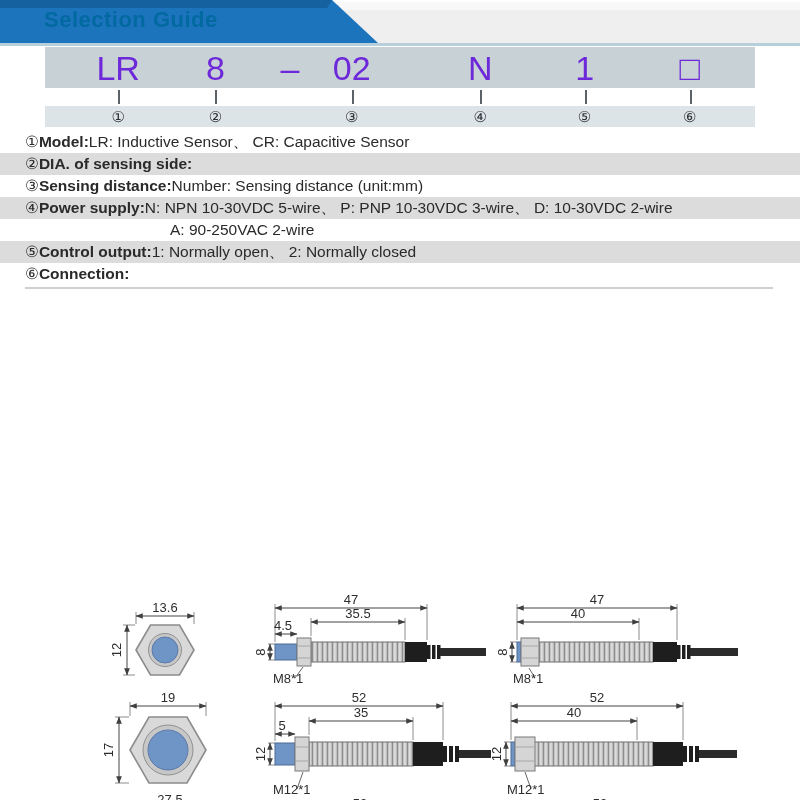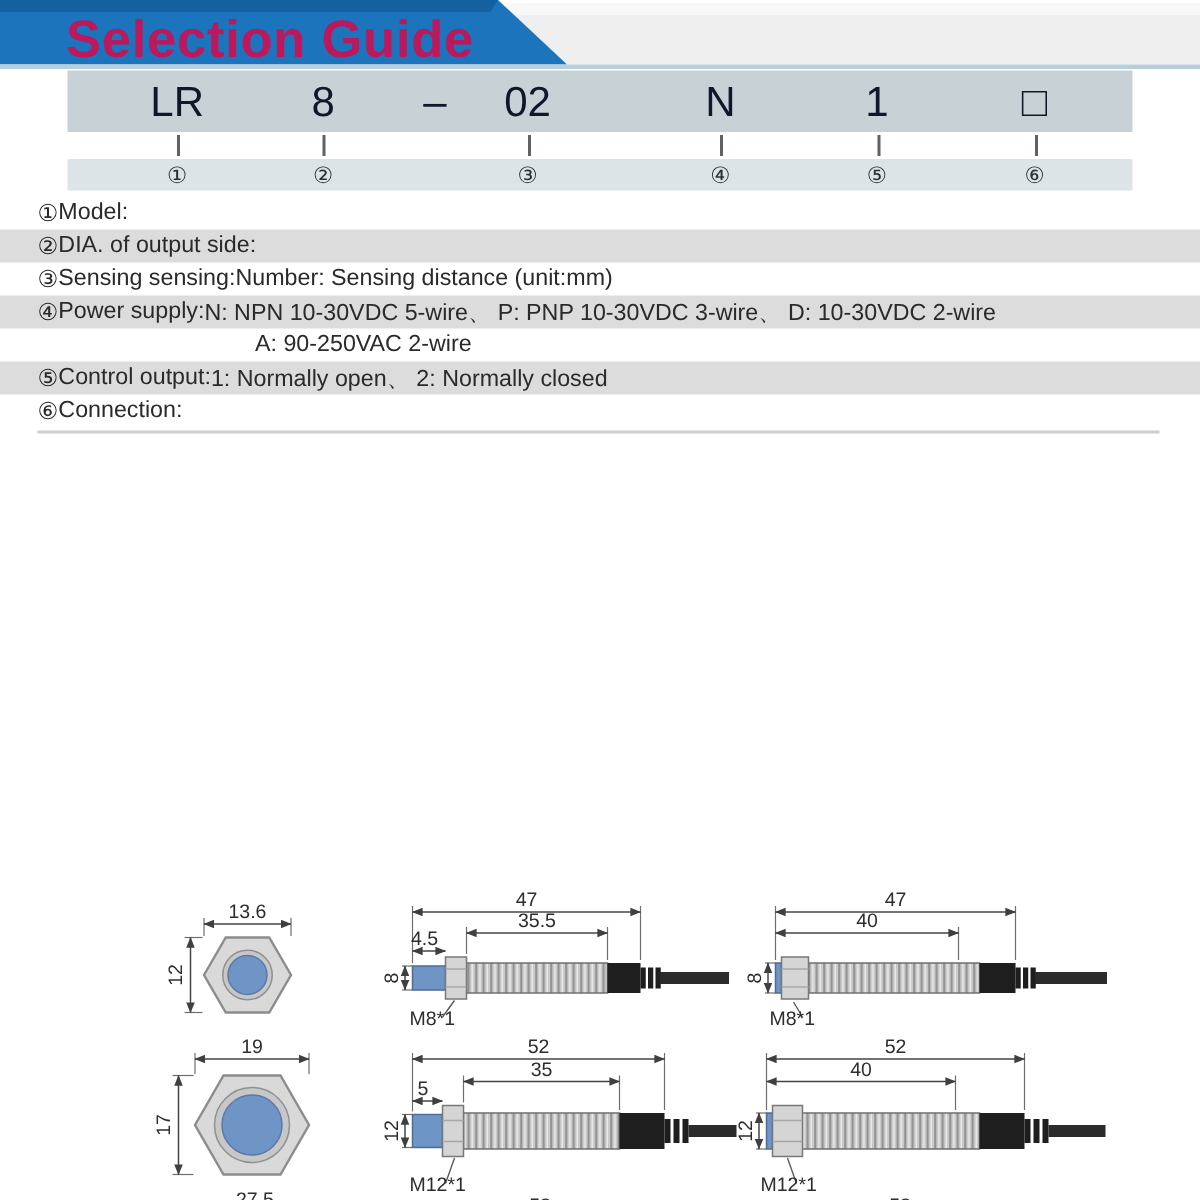--- a/index.html
+++ b/index.html
@@ -1,40 +1,40 @@
 <!DOCTYPE html>
 <html><head>
 <meta charset="utf-8">
 <style>
   html,body{margin:0;padding:0;background:#fff;}
   #page{position:relative;width:800px;height:800px;background:#fff;overflow:hidden;
         font-family:"Liberation Sans",sans-serif;color:#222;}
 
   
   #banner{position:absolute;top:0;left:0;width:800px;height:46px;}
-  #banner-title{position:absolute;top:7px;left:44px;font-size:35px;font-weight:bold;
-                color:#be185d;letter-spacing:0.5px;}
+  #banner-title{position:absolute;top:7px;left:44px;font-size:22px;font-weight:bold;
+                color:#0369a1;letter-spacing:0.5px;}
 
   
   #codebar{position:absolute;top:47px;left:45px;width:710px;height:41px;background:#c8d1d6;}
   #codebar span{position:absolute;top:50%;transform:translate(-50%,-50%);
-                font-size:28px;color:#0f172a;font-weight:400;}
+                font-size:34px;color:#6d28d9;font-weight:400;}
   #tickrow{position:absolute;top:89px;left:45px;width:710px;height:16px;}
   #tickrow i{position:absolute;top:1px;width:2px;height:14px;background:#5c6368;}
   #circlebar{position:absolute;top:106px;left:45px;width:710px;height:21px;background:#dde4e7;}
   #circlebar span{position:absolute;top:50%;transform:translate(-50%,-50%);
                   font-size:15px;color:#2c3136;}
 
   
   #legend{position:absolute;top:131px;left:0;width:800px;}
   .lrow{display:flex;align-items:center;height:22px;padding-left:25px;font-size:15.5px;
         white-space:nowrap;color:#2a2a2a;}
   .lrow.shaded{background:#dcdcdc;}
   .lrow.indent{padding-left:170px;align-items:center;}
-  .lrow .lb{font-weight:normal;}
+  .lrow .lb{font-weight:bold;}
   #divider{position:absolute;top:287px;left:25px;width:748px;height:2px;background:#cfcfcf;}
 
   
   #drawings{position:absolute;top:292px;left:13px;width:800px;height:508px;}
   #drawings svg{position:absolute;overflow:visible;}
   svg text{font-family:"Liberation Sans",sans-serif;font-size:13px;fill:#2d2d2d;}
   .dl{stroke:#454545;stroke-width:1;fill:none;}
   .xl{stroke:#6e6e6e;stroke-width:0.8;fill:none;}
   .ldr{stroke:#555;stroke-width:0.9;fill:none;}
   .nut{fill:#d5d5d5;stroke:#787878;stroke-width:1;}
@@ -101,28 +101,29 @@
     <span style="left:43.2%">③</span>
     <span style="left:61.3%">④</span>
     <span style="left:76.0%">⑤</span>
     <span style="left:90.8%">⑥</span>
   </div>
 
   <div id="legend">
     <div class="lrow">
       <span class="ln">①</span>
         <span class="lb">Model:</span>
+        <span class="lt">LR: Inductive Sensor、 CR: Capacitive Sensor</span>
     </div>
     <div class="lrow shaded">
       <span class="ln">②</span>
-        <span class="lb">DIA. of output side:</span>
+        <span class="lb">DIA. of sensing side:</span>
     </div>
     <div class="lrow">
       <span class="ln">③</span>
-        <span class="lb">Sensing sensing:</span>
+        <span class="lb">Sensing distance:</span>
         <span class="lt">Number: Sensing distance (unit:mm)</span>
     </div>
     <div class="lrow shaded">
       <span class="ln">④</span>
         <span class="lb">Power supply:</span>
         <span class="lt">N: NPN 10-30VDC 5-wire、 P: PNP 10-30VDC 3-wire、 D: 10-30VDC 2-wire</span>
     </div>
     <div class="lrow indent">
       <span class="lt">A: 90-250VAC 2-wire</span>
     </div>

